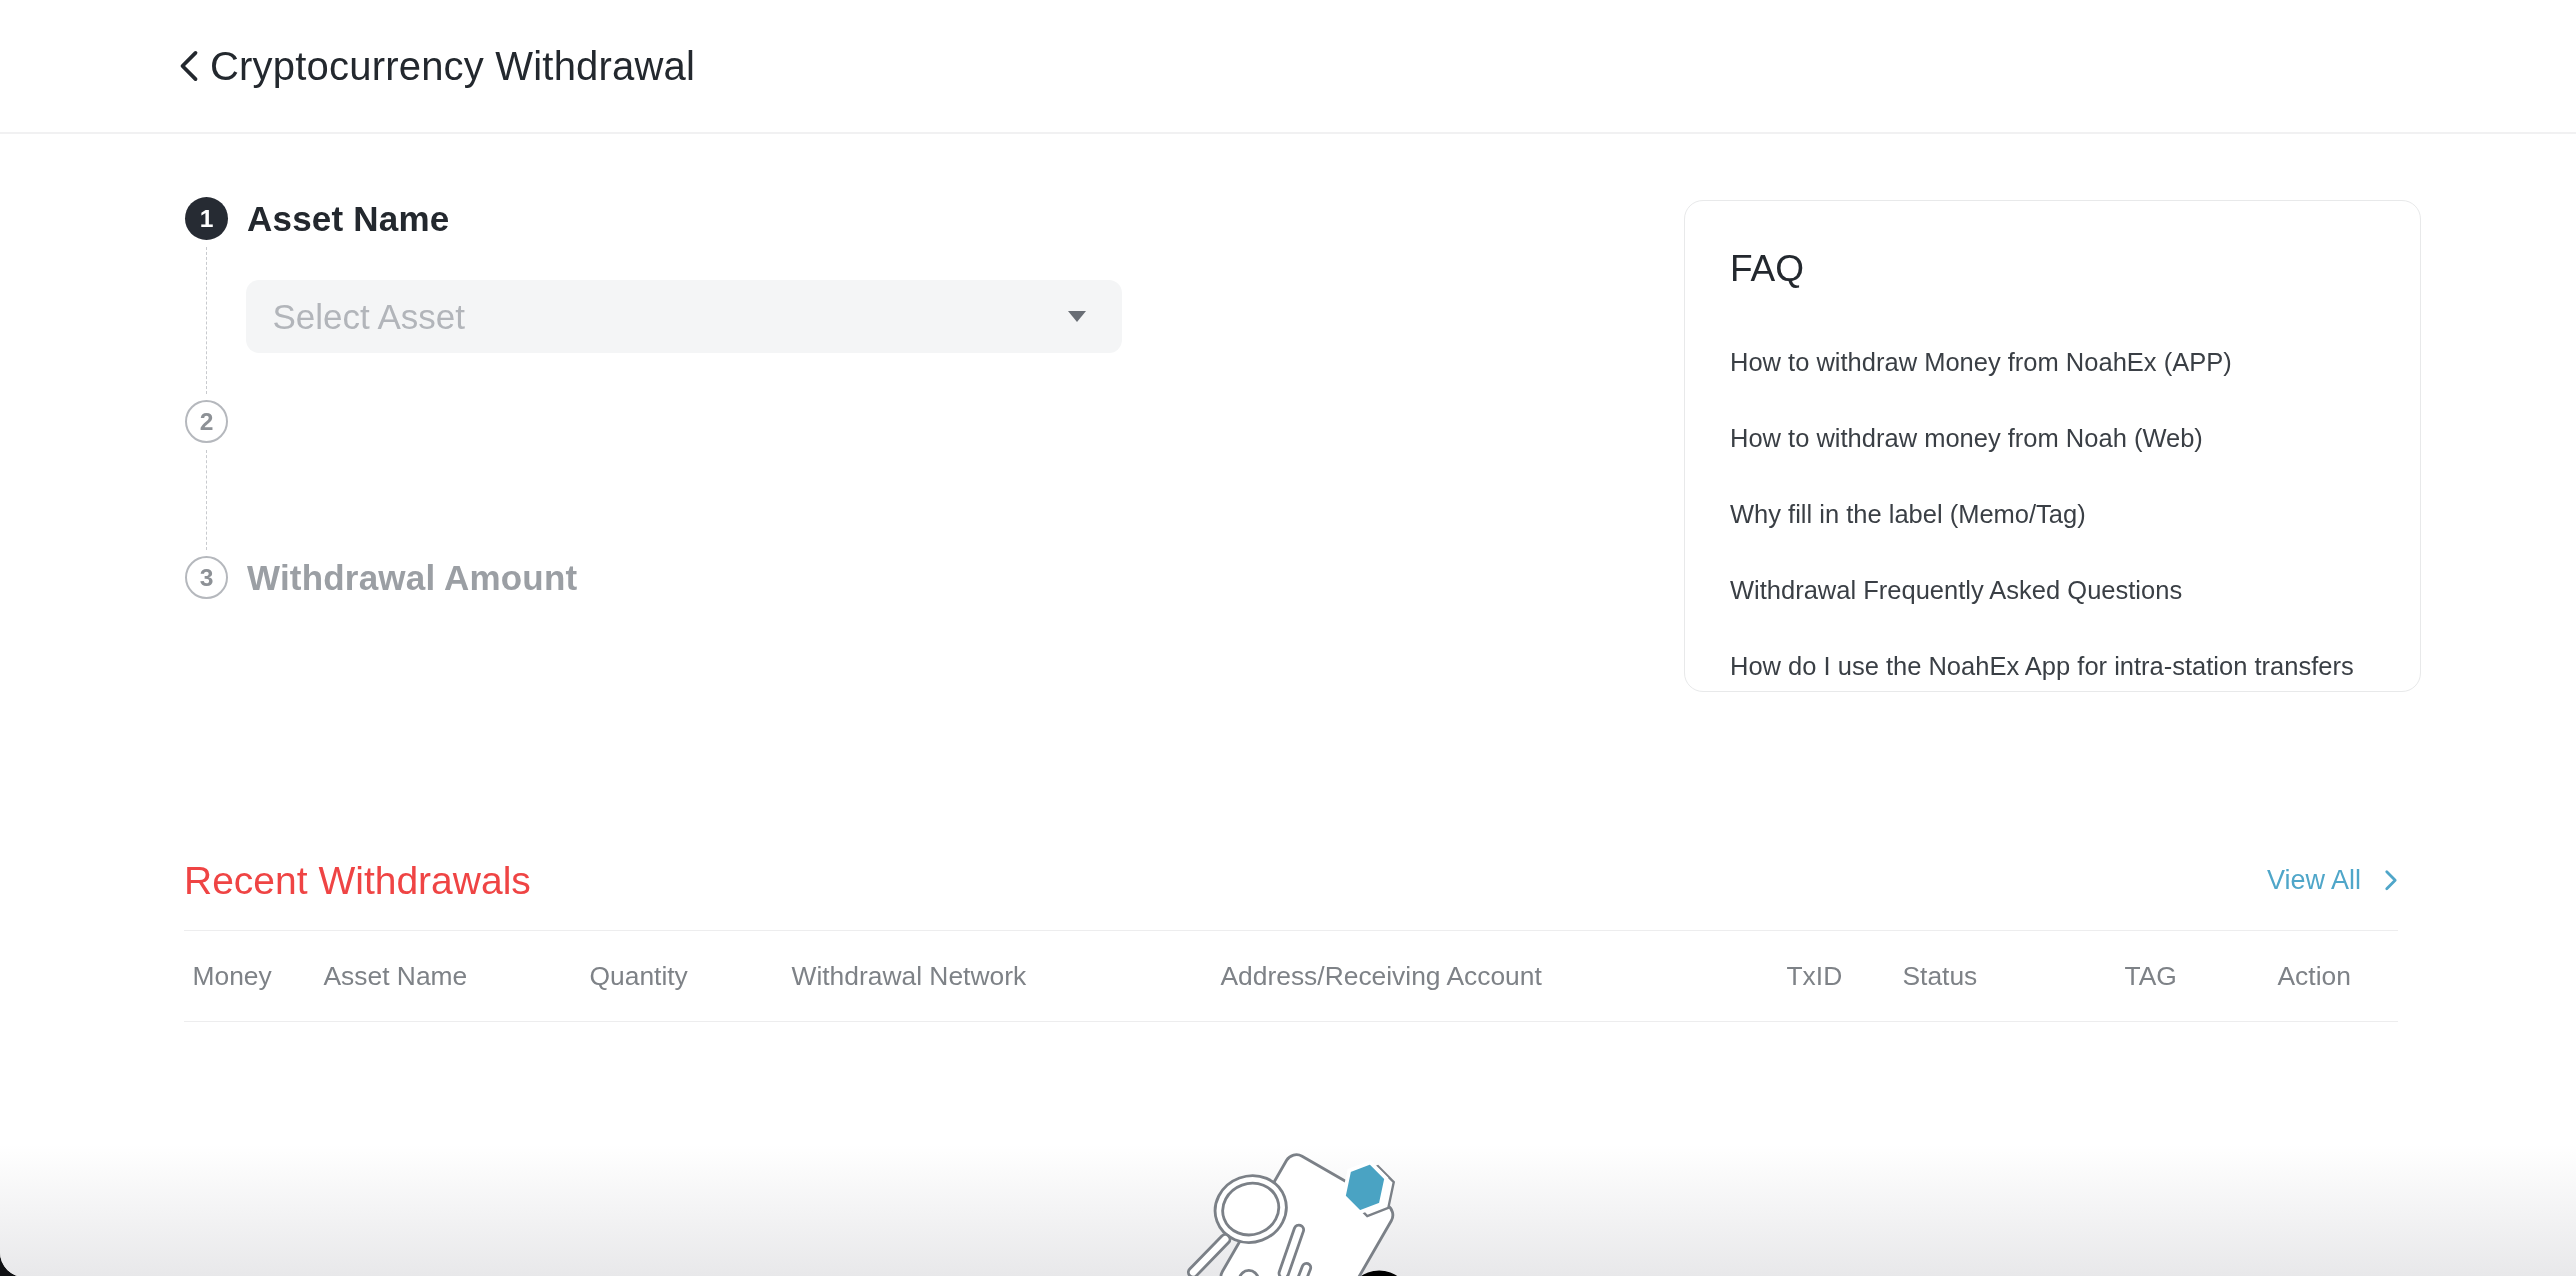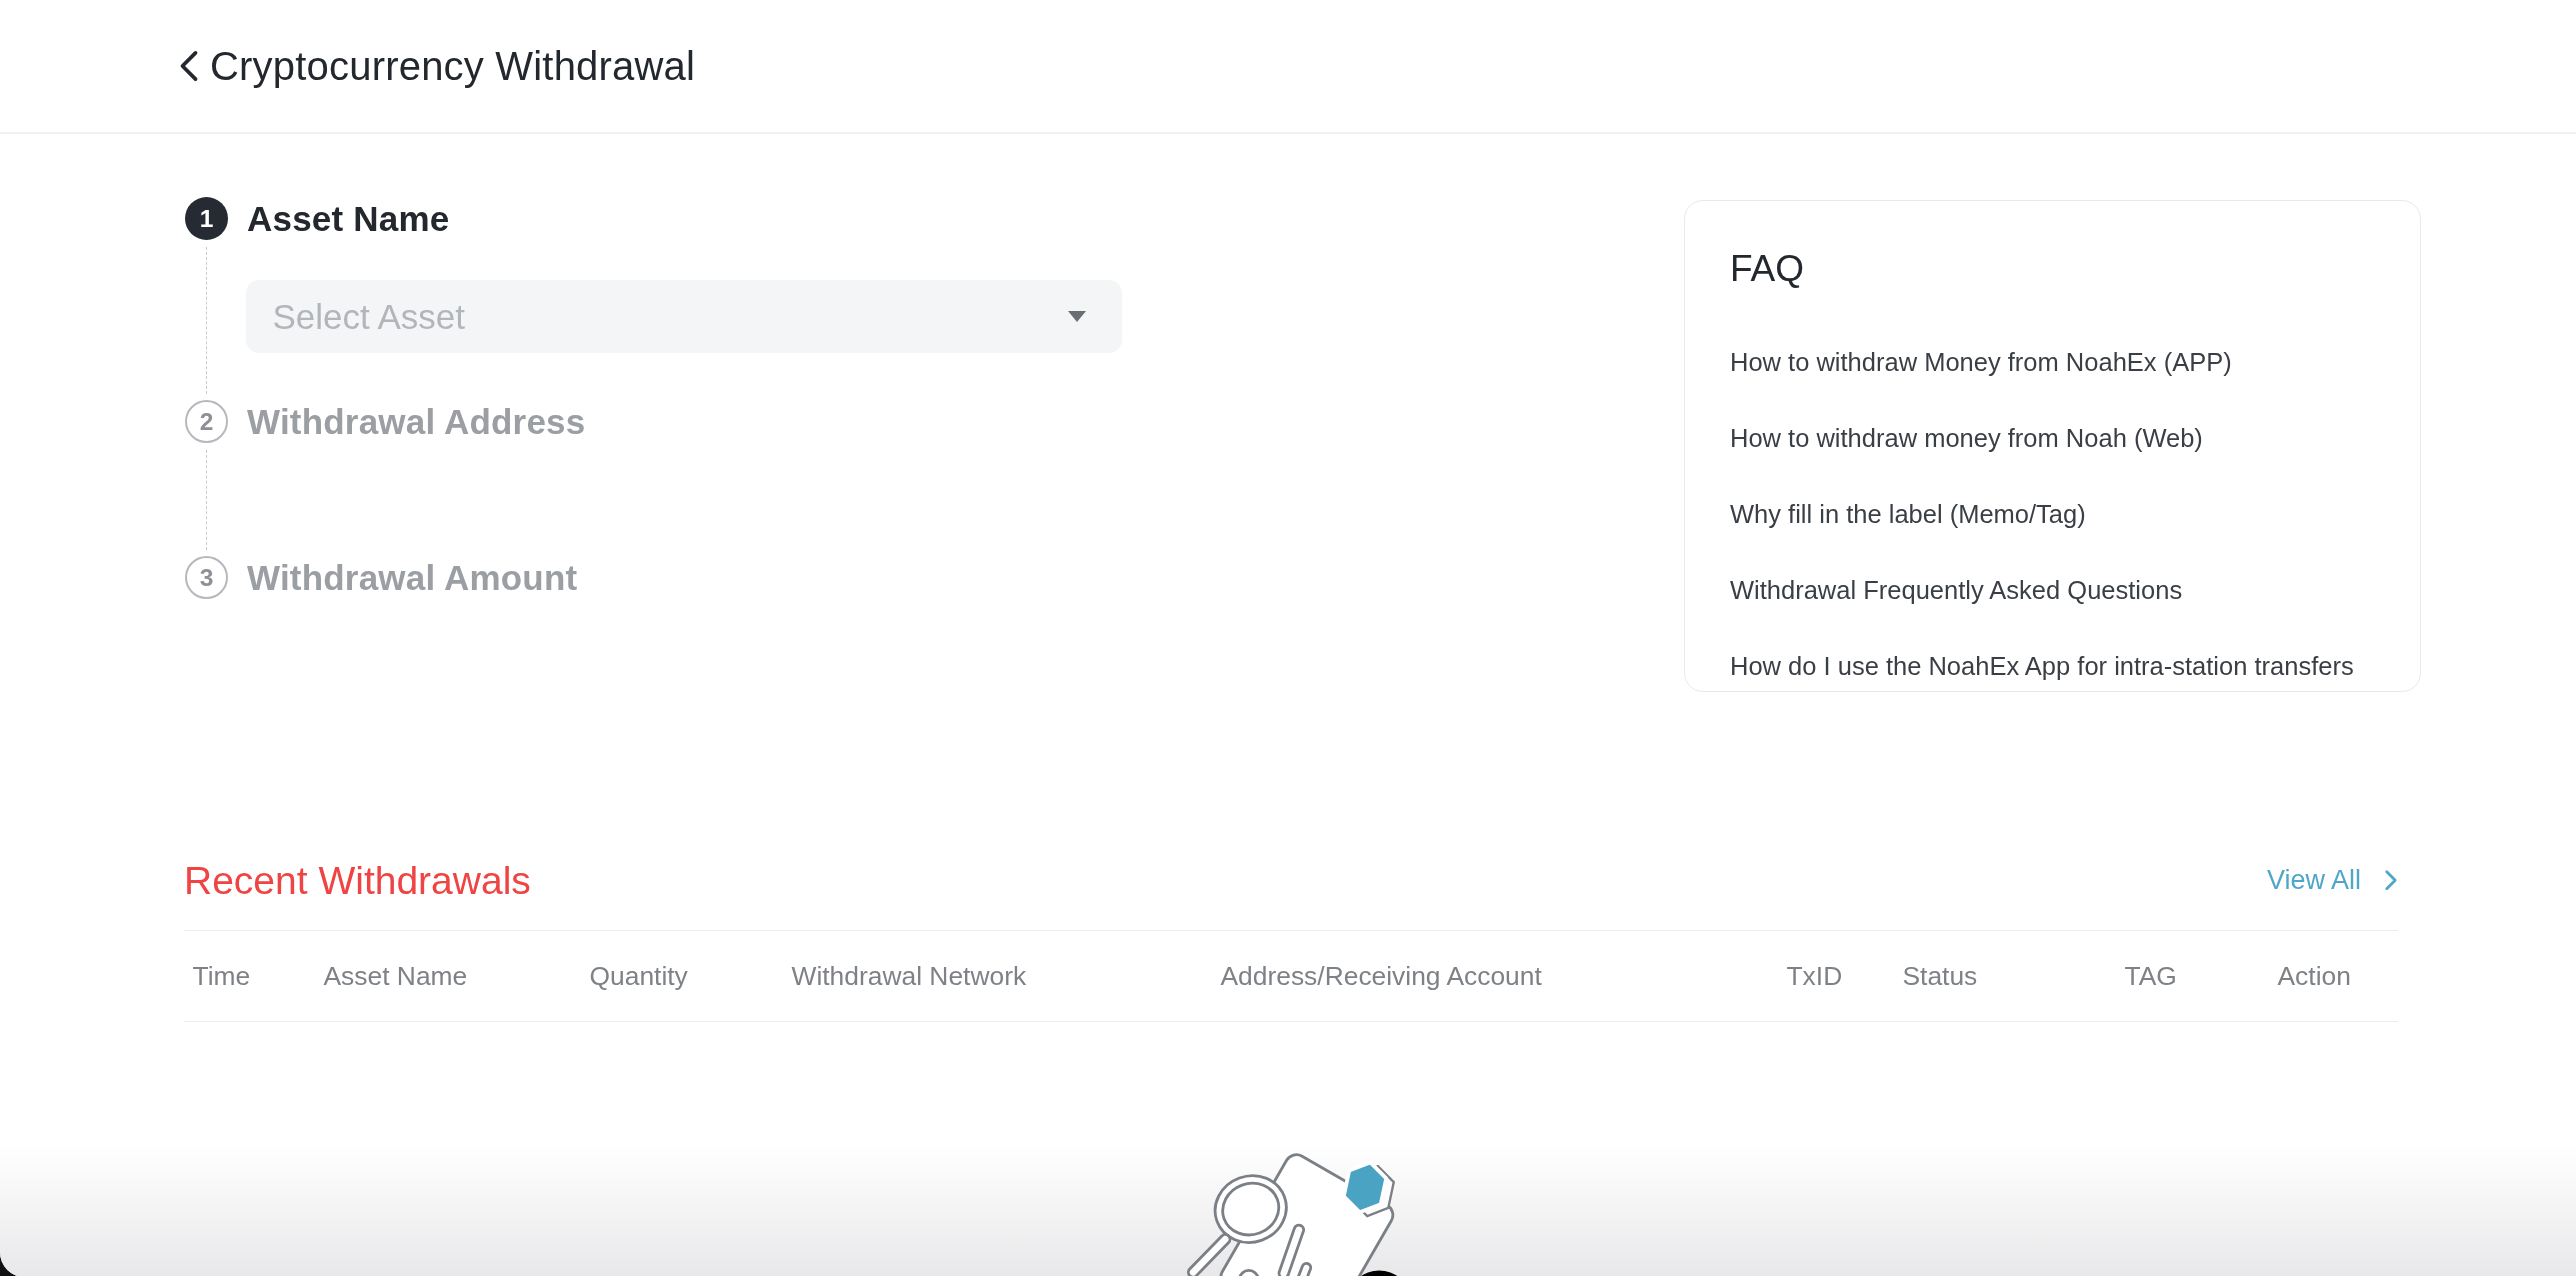--- a/index.html
+++ b/index.html
@@ -153,21 +153,20 @@
   </div>
   <div class="step-connector c1"></div>
 
   <div class="asset-select">
     <span class="placeholder">Select Asset</span>
     <span class="caret-down"></span>
   </div>
 
   <div class="step-row s2">
     <div class="step-circle inactive">2</div>
-    <div class="step-label inactive">Withdrawal Address</div>
   </div>
   <div class="step-connector c2"></div>
 
   <div class="step-row s3">
     <div class="step-circle inactive">3</div>
     <div class="step-label inactive">Withdrawal Amount</div>
   </div>
 
   <div class="faq-card">
     <div class="faq-title">FAQ</div>
@@ -184,21 +183,21 @@
     <div class="recent-title">Recent Withdrawals</div>
     <div class="view-all">
       <span>View All</span>
       <svg width="15" height="24.6" viewBox="0 0 16 26">
         <polyline points="4,4 13,13 4,22" fill="none" stroke="#4fa6c9" stroke-width="3" stroke-linecap="round" stroke-linejoin="round"></polyline>
       </svg>
     </div>
   </div>
 
   <div class="table-header">
-    <div class="th c0">Time</div>
+    <div class="th c0">Money</div>
     <div class="th c1">Asset Name</div>
     <div class="th c2">Quantity</div>
     <div class="th c3">Withdrawal Network</div>
     <div class="th c4">Address/Receiving Account</div>
     <div class="th c5">TxID</div>
     <div class="th c6">Status</div>
     <div class="th c7">TAG</div>
     <div class="th c8">Action</div>
   </div>
 

